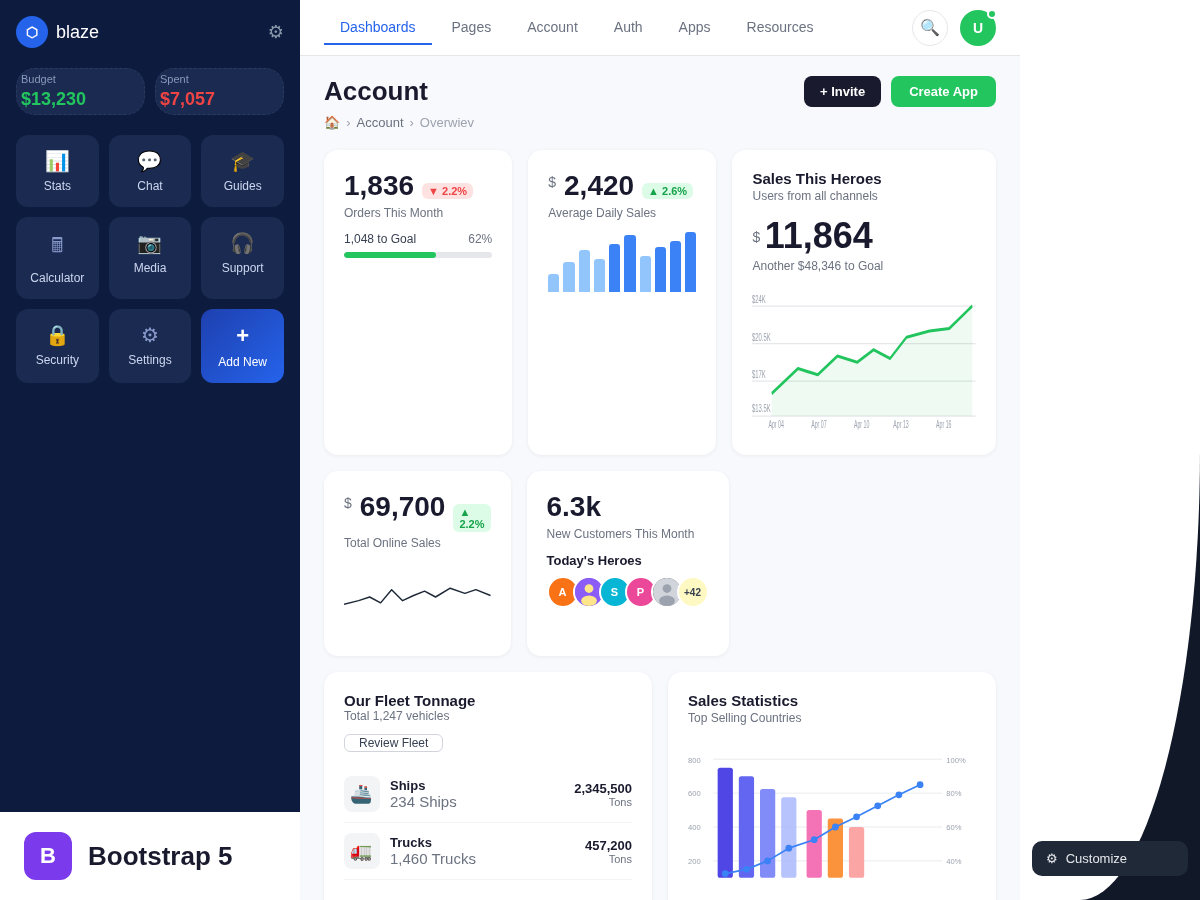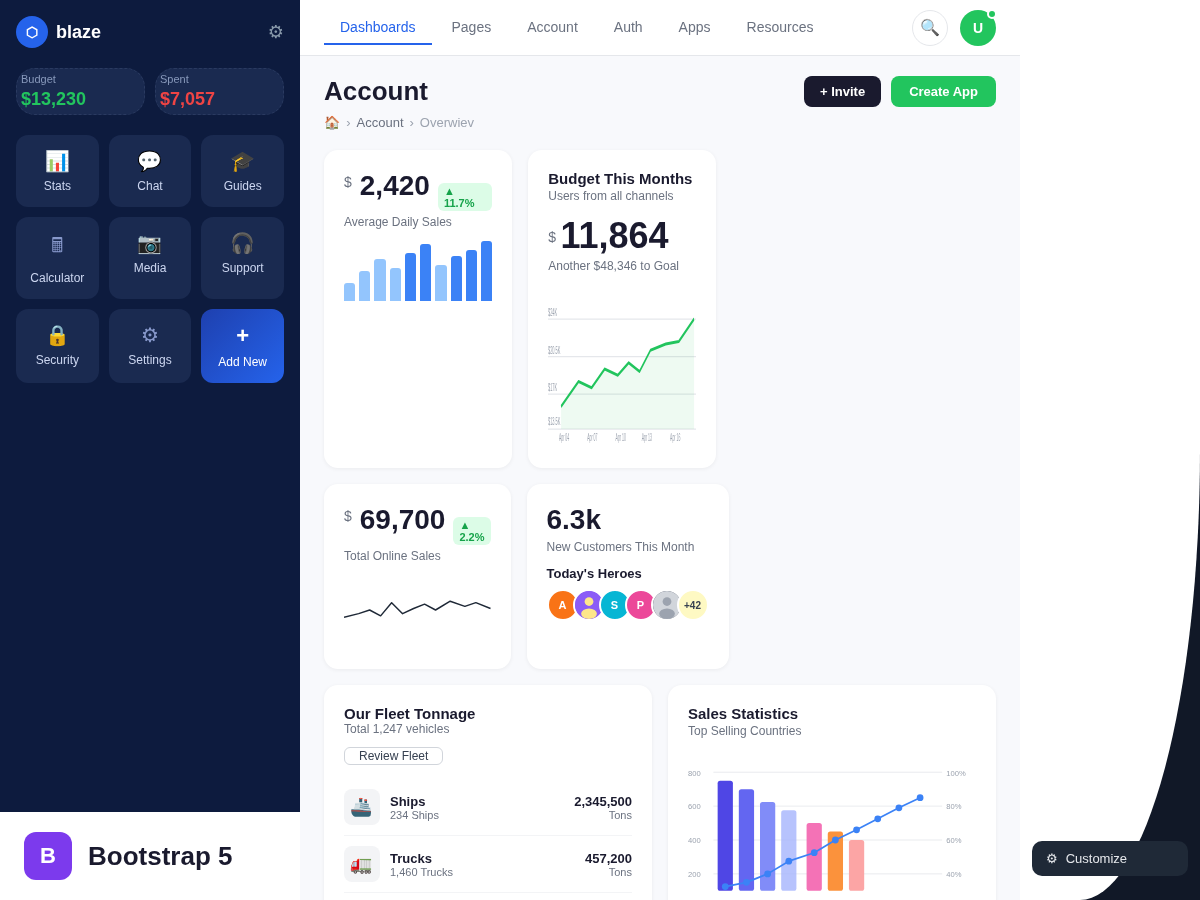--- a/index.html
+++ b/index.html
@@ -28,21 +28,21 @@
       gap: 8px;
     }
     .logo-icon {
       width: 32px; height: 32px;
       background: #2563eb;
       border-radius: 50%;
       display: flex; align-items: center; justify-content: center;
       color: white; font-weight: bold; font-size: 14px;
     }
     .logo-text {
-      color: white; font-weight: 700; font-size: 18px;
+      color: white; font-weight: 400; font-size: 18px;
     }
     .sidebar-gear {
       color: #8899aa; font-size: 18px; cursor: pointer;
     }
 
     .budget-cards {
       display: flex; gap: 10px; margin-bottom: 20px;
     }
     .budget-card {
       flex: 1;
@@ -252,21 +252,21 @@
       display: flex; align-items: flex-end; gap: 4px; height: 60px; margin-top: 8px;
     }
     .mini-bar {
       flex: 1; background: #93c5fd; border-radius: 3px 3px 0 0;
       min-width: 6px;
     }
     .mini-bar.tall { background: #3b82f6; }
     .sales-card-title { font-size: 15px; font-weight: 700; color: #1a1a2e; margin-bottom: 2px; }
     .sales-card-sub { font-size: 12px; color: #6b7280; margin-bottom: 12px; }
     .sales-big-number { font-size: 36px; font-weight: 800; color: #1a1a2e; margin-bottom: 2px; }
-    .sales-sub-text { font-size: 12px; color: #6b7280; margin-bottom: 21px; }
+    .sales-sub-text { font-size: 12px; color: #6b7280; margin-bottom: 8px; }
 
     
     .line-chart-area { width: 100%; height: 150px; }
 
     
     .wavy-chart { width: 100%; height: 70px; }
     .heroes-section { margin-top: 12px; }
     .heroes-label { font-size: 13px; font-weight: 700; color: #1a1a2e; margin-bottom: 8px; }
     .heroes-avatars {
       display: flex; gap: -4px;
@@ -311,21 +311,21 @@
     .fleet-item {
       display: flex; align-items: center; justify-content: space-between;
       padding: 10px 0; border-bottom: 1px solid #f3f4f6;
     }
     .fleet-item-left { display: flex; align-items: center; gap: 10px; }
     .fleet-icon {
       width: 36px; height: 36px; background: #f3f4f6; border-radius: 8px;
       display: flex; align-items: center; justify-content: center; font-size: 18px;
     }
     .fleet-name { font-size: 13px; font-weight: 600; color: #1a1a2e; }
-    .fleet-count { font-size: 11px; color: #6b7280; }
+    .fleet-count { font-size: 15px; color: #6b7280; }
     .fleet-right { text-align: right; }
     .fleet-tons { font-size: 13px; font-weight: 700; color: #1a1a2e; }
     .fleet-unit { font-size: 11px; color: #6b7280; }
 
     
     .stats-card2 {
       background: white; border-radius: 14px; padding: 20px;
       box-shadow: 0 1px 4px rgba(0,0,0,0.06);
     }
 
@@ -471,45 +471,59 @@
     <div class="breadcrumb">
       <span>🏠</span>
       <span class="breadcrumb-sep">›</span>
       <span class="breadcrumb-link">Account</span>
       <span class="breadcrumb-sep">›</span>
       <span class="breadcrumb-current">Overwiev</span>
     </div>
 
     <div style="display:grid; grid-template-columns: 1fr 1fr 1.4fr; gap:16px; margin-bottom:16px;">
 
+      <div class="stat-card">
+        <div class="stat-number-row">
+          <div class="stat-number">1,836</div>
+          <span class="stat-badge red">▼ 2.2%</span>
+        </div>
+        <div class="stat-label">Orders This Month</div>
+        <div class="progress-row">
+          <span class="progress-text">1,048 to Goal</span>
+          <span class="progress-pct">62%</span>
+        </div>
+        <div class="progress-bar-bg">
+          <div class="progress-bar-fill" style="width:62%;"></div>
+        </div>
+      </div>
 
       <div class="stat-card">
         <div class="stat-number-row">
           <span style="font-size:14px;color:#6b7280;align-self:flex-start;margin-top:4px;">$</span>
           <div class="stat-number">2,420</div>
-          <span class="stat-badge green">▲ 11.7%</span>
+          <span class="stat-badge green">▲ 2.6%</span>
         </div>
         <div class="stat-label">Average Daily Sales</div>
 
         <div class="mini-chart">
           <div class="mini-bar" style="height:30%;"></div>
           <div class="mini-bar" style="height:50%;"></div>
           <div class="mini-bar" style="height:70%;"></div>
           <div class="mini-bar" style="height:55%;"></div>
           <div class="mini-bar tall" style="height:80%;"></div>
           <div class="mini-bar tall" style="height:95%;"></div>
           <div class="mini-bar" style="height:60%;"></div>
           <div class="mini-bar tall" style="height:75%;"></div>
           <div class="mini-bar tall" style="height:85%;"></div>
           <div class="mini-bar tall" style="height:100%;"></div>
         </div>
       </div>
 
       <div class="sales-this-month-card">
-        <div class="sales-card-title">Budget This Months</div>
+        <div class="sales-card-title">Sales This Heroes</div>
         <div class="sales-card-sub">Users from all channels</div>
         <div style="margin-bottom:2px;">
           <span style="font-size:14px;color:#6b7280;vertical-align:super;">$</span>
           <span class="sales-big-number">11,864</span>
         </div>
         <div class="sales-sub-text">Another $48,346 to Goal</div>
         
         <svg viewBox="0 0 340 120" class="line-chart-area" preserveAspectRatio="none">
 
           <line x1="0" y1="20" x2="340" y2="20" stroke="#e5e7eb" stroke-width="1"></line>

